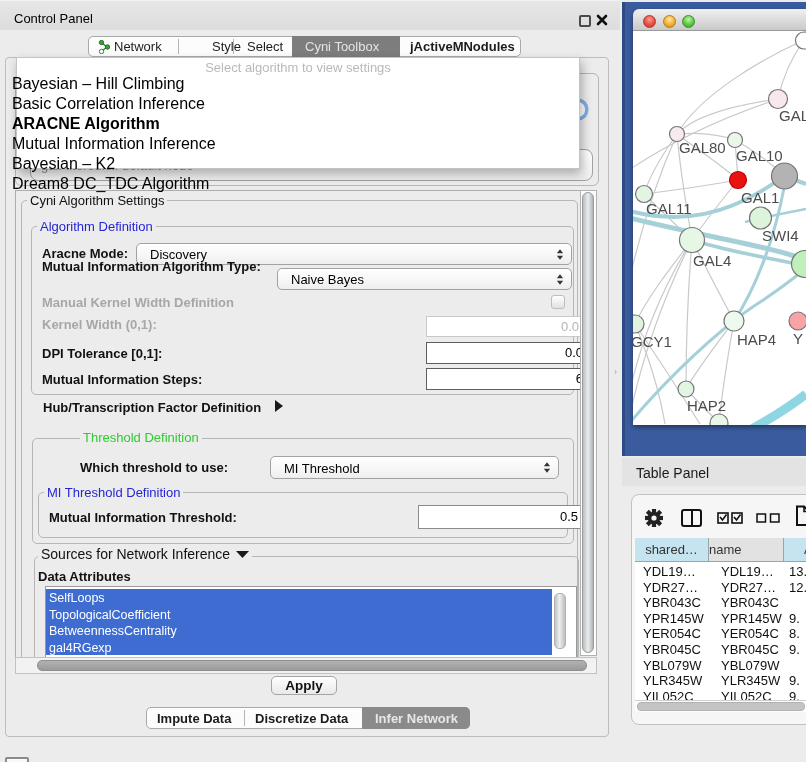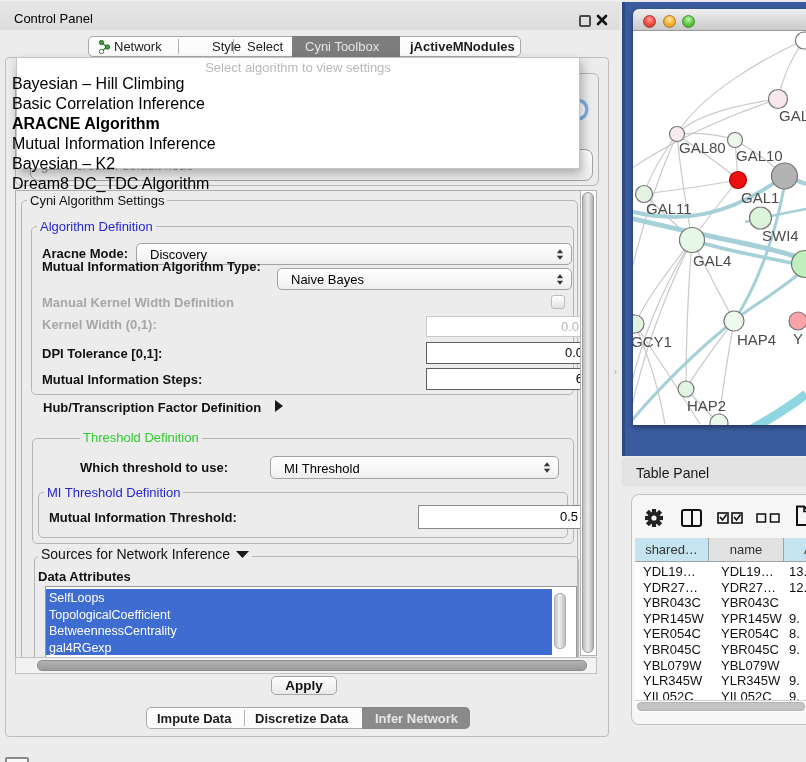--- a/index.html
+++ b/index.html
@@ -257,21 +257,21 @@
     <rect x="1" y="1" width="8.5" height="8" fill="none" stroke="#111" stroke-width="1.5"></rect>
     <rect x="14.5" y="1" width="8.5" height="8" fill="none" stroke="#111" stroke-width="1.5"></rect>
   </svg>
   <svg class="abs" style="left:795px;top:505px;" width="16" height="22" viewBox="0 0 16 22">
     <path d="M2 1.5 L9 1.5 L14 6.5 L14 20 L2 20 Z" fill="none" stroke="#111" stroke-width="2"></path>
     <path d="M9 1.5 L9 6.5 L14 6.5" fill="none" stroke="#111" stroke-width="1.6"></path>
   </svg>
 
   <div class="abs" style="left:635px;top:538px;width:171px;height:174px;background:#fff;overflow:hidden;">
     <div style="position:absolute;left:0;top:0;width:74px;height:24px;background:#c5e4ef;border-right:1px solid #9aa5ab;border-bottom:1px solid #9aa5ab;box-sizing:border-box;text-align:center;line-height:23px;font-size:13px;color:#333;">shared…</div>
-    <div style="position:absolute;left:74px;top:0;width:75px;height:24px;background:#e2e2e2;border-right:1px solid #9aa5ab;border-bottom:1px solid #9aa5ab;box-sizing:border-box;text-align:center;line-height:23px;font-size:13px;color:#333;">name</div>
+    <div style="position:absolute;left:74px;top:0;width:75px;height:24px;background:#e2e2e2;border-right:1px solid #9aa5ab;border-bottom:1px solid #9aa5ab;box-sizing:border-box;line-height:23px;font-size:13px;color:#333;">name</div>
     <div style="position:absolute;left:149px;top:0;width:60px;height:24px;background:#c5e4ef;border-bottom:1px solid #9aa5ab;box-sizing:border-box;line-height:23px;font-size:13px;color:#333;padding-left:20px;">A</div>
     <div style="position:absolute;left:8px;top:26px;font-size:13px;color:#111;line-height:15.6px;">YDL19…<br>YDR27…<br>YBR043C<br>YPR145W<br>YER054C<br>YBR045C<br>YBL079W<br>YLR345W<br>YIL052C</div>
     <div style="position:absolute;left:86px;top:26px;font-size:13px;color:#111;line-height:15.6px;">YDL19…<br>YDR27…<br>YBR043C<br>YPR145W<br>YER054C<br>YBR045C<br>YBL079W<br>YLR345W<br>YIL052C</div>
     <div style="position:absolute;left:154px;top:26px;font-size:13px;color:#111;line-height:15.6px;">13.<br>12.<br>&nbsp;<br>9.<br>8.<br>9.<br>&nbsp;<br>9.<br>9.</div>
 
     <div style="position:absolute;left:0;top:162px;width:171px;height:12px;background:#fdfdfd;border-top:1px solid #cfcfcf;"></div>
     <div style="position:absolute;left:2px;top:164px;width:166px;height:7px;border-radius:4px;background:#c4c4c4;border:1px solid #b2b2b2;"></div>
   </div>
 
 </div>

